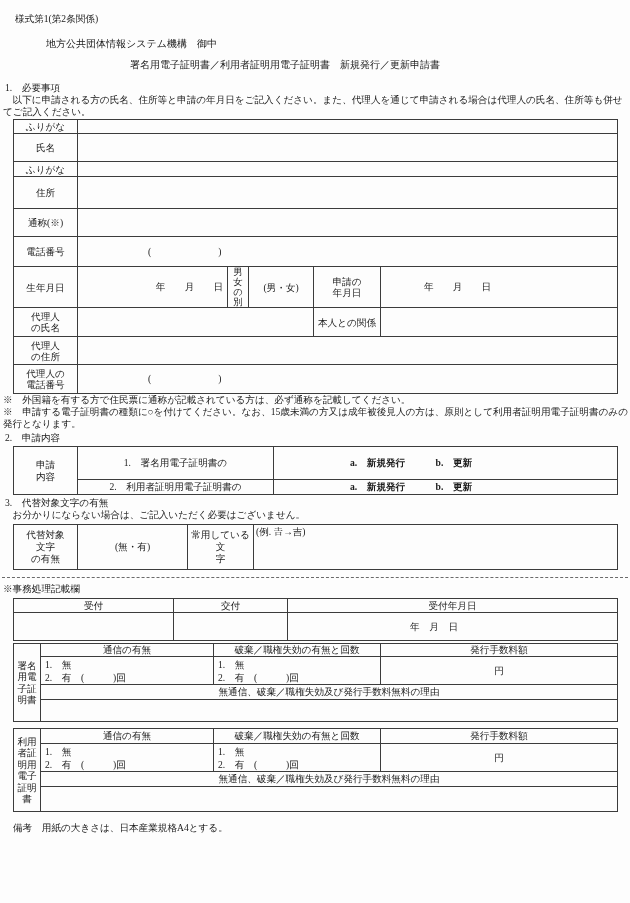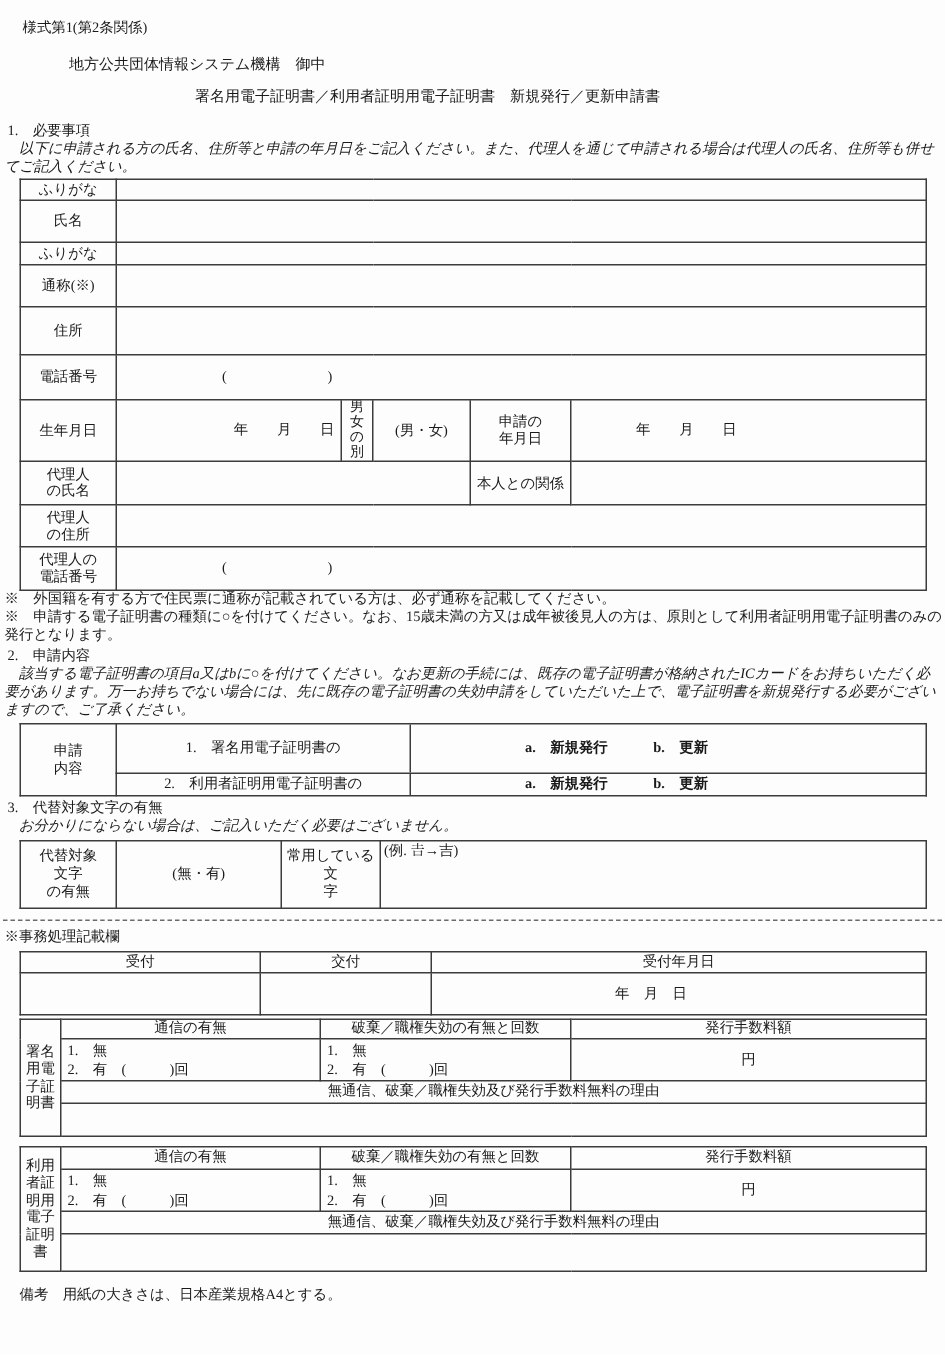--- a/index.html
+++ b/index.html
@@ -12,21 +12,21 @@
     font-family:"Liberation Serif","DejaVu Serif",serif;
     font-size:9.6px;
     line-height:12px;
     padding-top:13px;
     overflow:hidden;
   }
   .form-number { margin-left:15px; }
   .addressee  { margin-top:13px; margin-left:46px; font-size:10px; }
   .doc-title  { margin-top:9px;  margin-left:130px; font-size:10px; }
   .sec-heading { margin-left:5px; }
-  .para { margin-left:3px; width:625px;font-style:italic; }
+  .para { margin-left:3px; width:625px; }
   .note { margin-left:3px; width:625px; }
   .s1h { margin-top:11px; }
   table { border-collapse:collapse; table-layout:fixed; margin-left:13px; }
   td { border:1px solid #3c3c3c; padding:0 2px; vertical-align:middle;
        overflow:hidden; }
   .lbl { text-align:center; }
   .pre { white-space:pre-line; }
   .fee { text-align:center; }
   .t1 { margin-top:1px; }
   .t1 td.lbl { line-height:11px; }
@@ -81,26 +81,26 @@
       <td colspan="5"></td>
     </tr>
     <tr style="height:28px">
       <td class="lbl">氏名</td>
       <td colspan="5"></td>
     </tr>
     <tr style="height:15px">
       <td class="lbl">ふりがな</td>
       <td colspan="5"></td>
     </tr>
-    <tr style="height:28px">
-      <td class="lbl">通称(※)</td>
-      <td colspan="5"></td>
-    </tr>
     <tr style="height:32px">
       <td class="lbl">住所</td>
+      <td colspan="5"></td>
+    </tr>
+    <tr style="height:28px">
+      <td class="lbl">通称(※)</td>
       <td colspan="5"></td>
     </tr>
     <tr style="height:30px">
       <td class="lbl">電話番号</td>
       <td colspan="5" class="parens">(　　　　　　　)</td>
     </tr>
     <tr style="height:41px">
       <td class="lbl">生年月日</td>
       <td class="ymd-left">年　　月　　日</td>
       <td class="sexcol pre">男
@@ -129,21 +129,20 @@
 電話番号</td>
       <td colspan="5" class="parens">(　　　　　　　)</td>
     </tr>
   </tbody>
     </table>
 
   <div class="note">※　外国籍を有する方で住民票に通称が記載されている方は、必ず通称を記載してください。</div>
   <div class="note">※　申請する電子証明書の種類に○を付けてください。なお、15歳未満の方又は成年被後見人の方は、原則として利用者証明用電子証明書のみの発行となります。</div>
 
   <div class="sec-heading s2h">2.　申請内容</div>
-  <div class="para">　該当する電子証明書の項目a又はbに○を付けてください。なお更新の手続には、既存の電子証明書が格納されたICカードをお持ちいただく必要があります。万一お持ちでない場合には、先に既存の電子証明書の失効申請をしていただいた上で、電子証明書を新規発行する必要がございますので、ご了承ください。</div>
 
   <table class="t2">
     <colgroup>
       <col style="width:64px">
         <col style="width:196px">
         <col style="width:344px">
     </colgroup>
     <tbody>
         <tr style="height:33px">
       <td class="lbl pre" rowspan="2">申請

